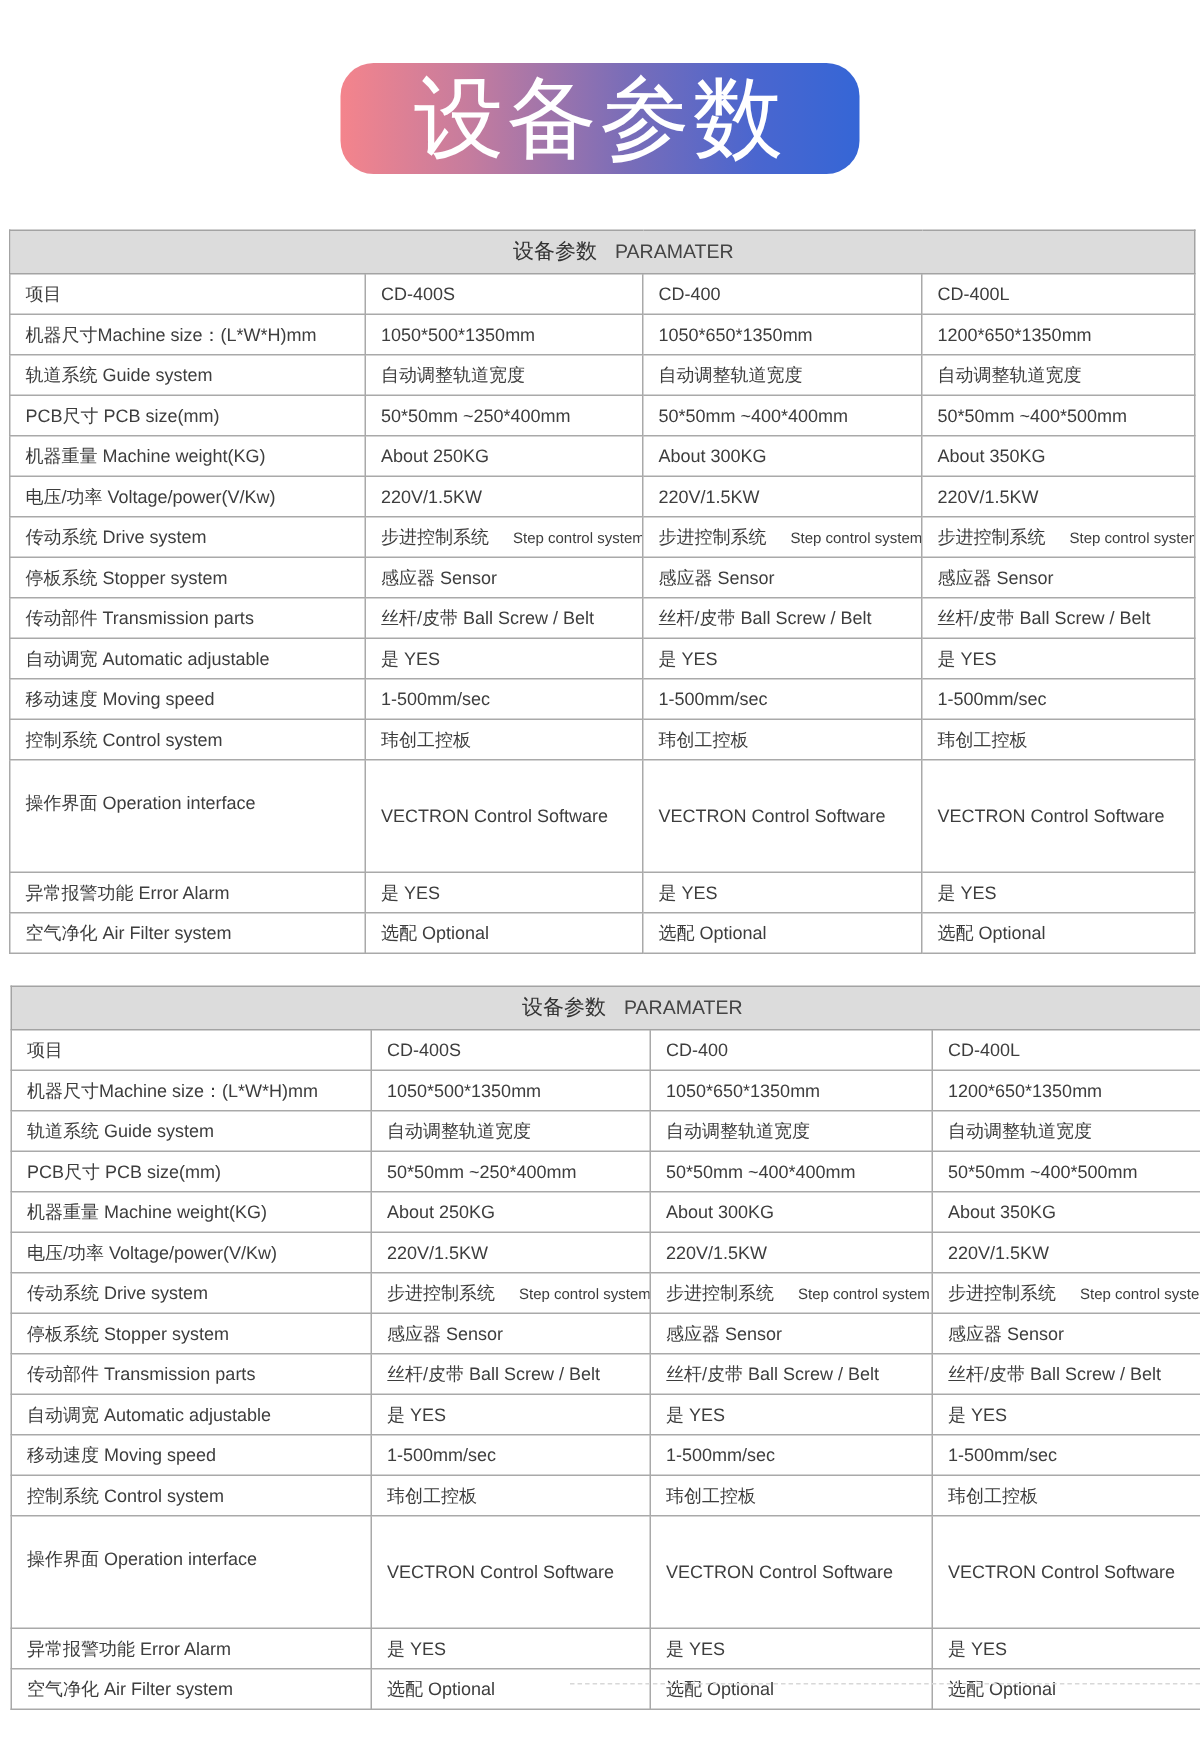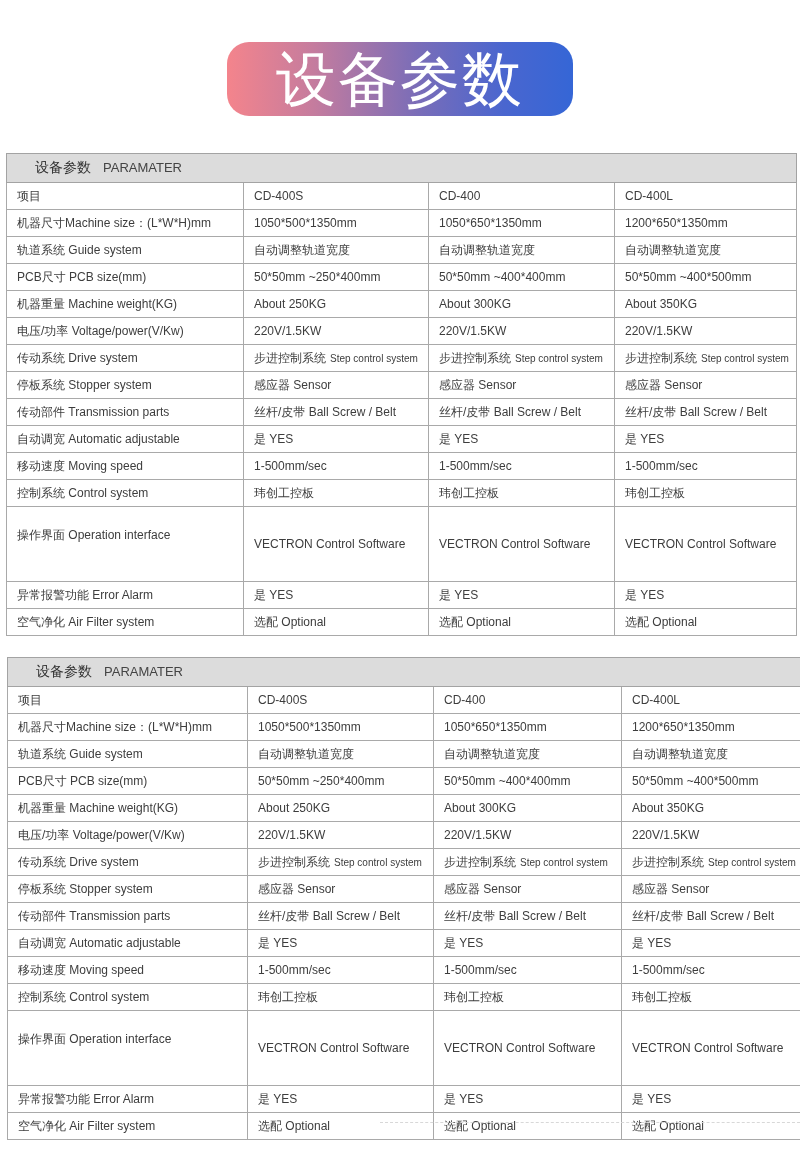--- a/index.html
+++ b/index.html
@@ -9,27 +9,27 @@
       position: absolute; left: 227px; top: 42px; width: 346px; height: 74px;
       border-radius: 22px;
       background: linear-gradient(90deg, #f4848c 0%, #c57c9e 25%, #7a6db8 55%, #4a66cf 80%, #3566d6 100%);
       display: flex; align-items: center; justify-content: center;
     }
     .banner-title { color: #ffffff; font-size: 60px; letter-spacing: 2px; line-height: 1;
                     font-family: "DejaVu Sans", sans-serif; }
     .spec-table { position: absolute; border-collapse: collapse; table-layout: fixed; font-size: 12px; }
     .spec-table td { border: 1px solid #a9a9a9; padding: 0 0 0 10px; height: 26px; vertical-align: middle;
                      white-space: nowrap; overflow: hidden; color: #3d3d3d; }
-    .spec-table .head-cell { background: #dcdcdc; height: 28px; font-size: 13px; padding-left: 28px; border-color: #a3a3a3; }
+    .spec-table .head-cell { background: #dcdcdc; height: 28px; font-size: 13px; padding-left: 28px; border-color: #a3a3a3; text-align: center; }
     .head-cn { font-size: 14px; color: #333; }
     .head-en { margin-left: 12px; color: #444; }
     .spec-table tr.tall td { height: 54px; }
     .spec-table tr.tall td.val { line-height: 27px; white-space: normal; }
     .spec-table tr.tall td.label { vertical-align: top; padding-top: 20px; }
-    .small { font-size: 10px; font-family: "Liberation Sans Narrow", "Liberation Sans", sans-serif; margin-left: 4px; }
+    .small { font-size: 10px; font-family: "Liberation Sans Narrow", "Liberation Sans", sans-serif; margin-left: 16px; }
     #t1 { left: 6px; top: 153px; width: 790px; }
     #t2 { left: 7px; top: 657px; width: 800px; }
     .dots { position: absolute; left: 380px; top: 1122px; width: 420px; height: 2px;
             border-top: 1px dashed #d8d8d8; }
   </style>
 </head>
 <body>
 
 <div class="banner">
   <span class="banner-title">设备参数</span>

